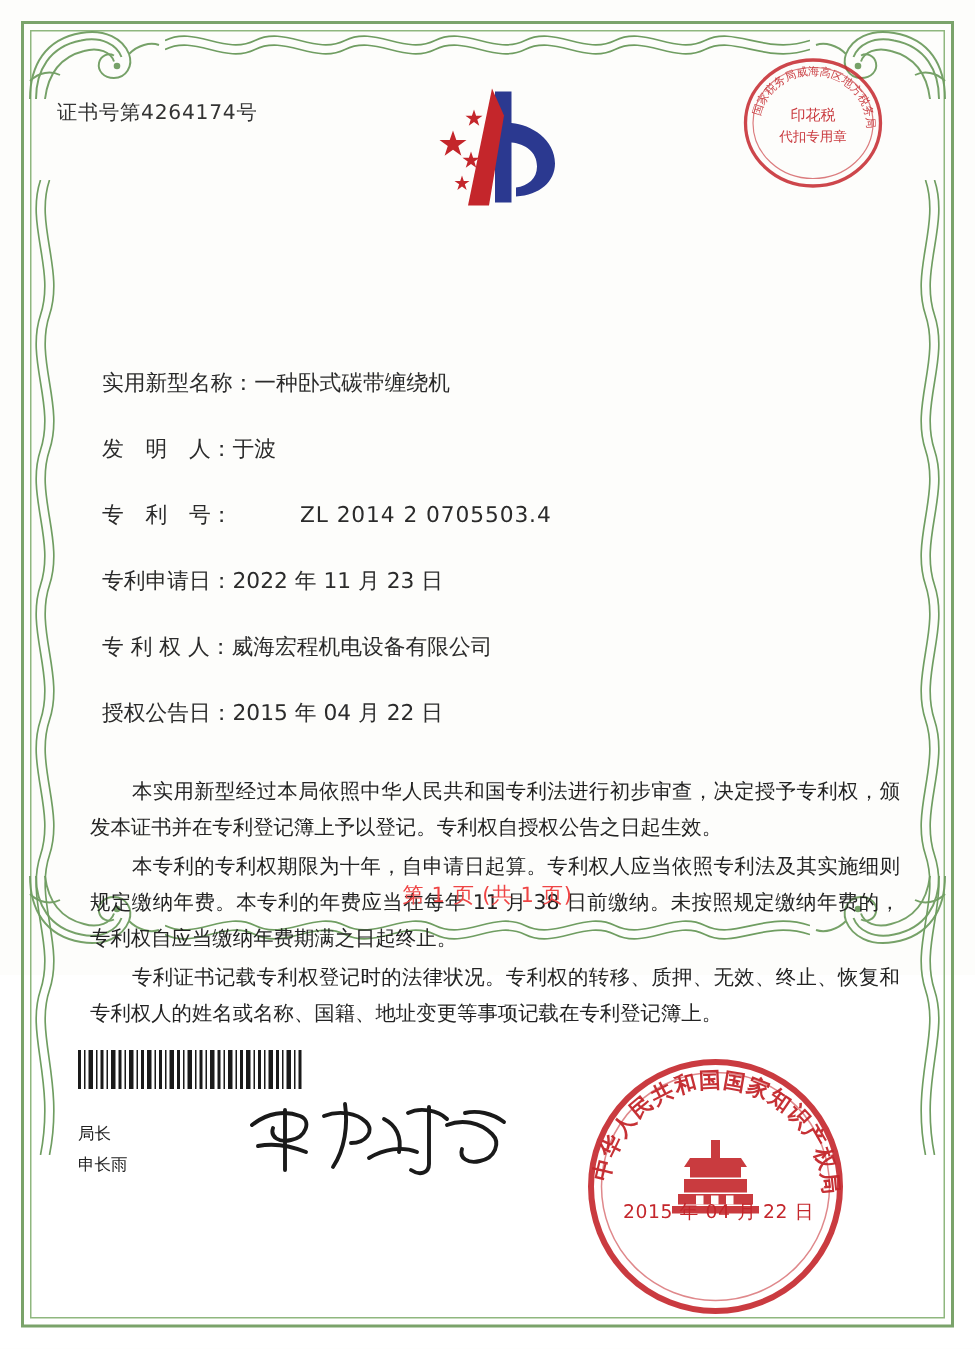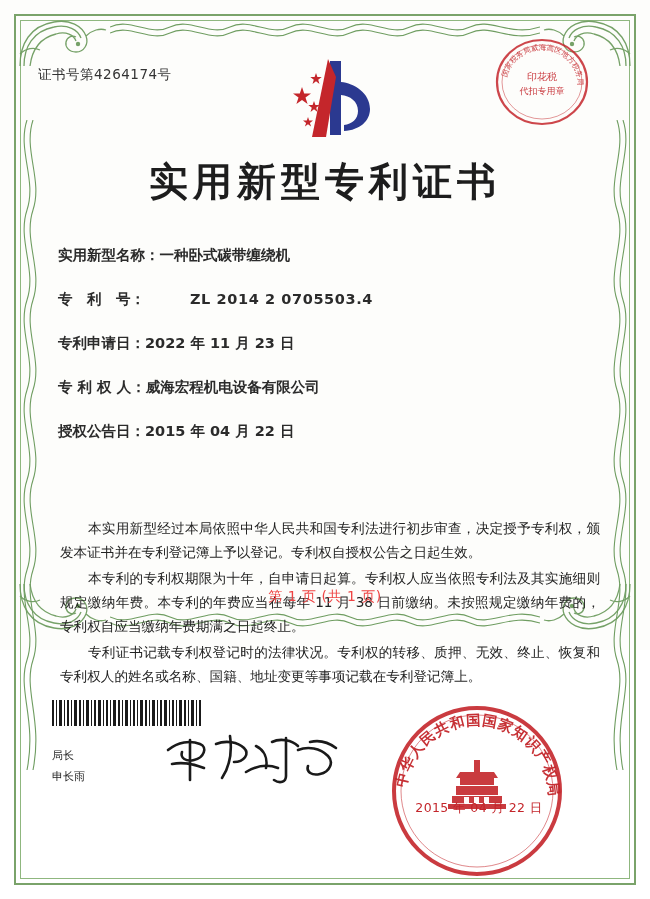--- a/index.html
+++ b/index.html
@@ -107,23 +107,22 @@
     font-size: 39px;
     font-weight: bold;
     letter-spacing: 5px;
     color: #1d1d1d;
     font-family: "DejaVu Sans", sans-serif;
   }
 
   
   .fields {
     position: absolute;
-    left: 58px; top: 246px;
+    left: 68px; top: 246px;
     width: 540px;
-    font-weight: bold;
   }
   .field-row {
     font-size: 14.5px;
     color: #2b2b2b;
     margin-bottom: 25px;
     white-space: nowrap;
   }
   .field-label {
     display: inline-block;
     color: #2b2b2b;
@@ -296,25 +295,27 @@
       <ellipse cx="50" cy="50" rx="40" ry="37" fill="none" stroke="#c4262b" stroke-width="0.8" opacity="0.6"></ellipse>
       <text x="50" y="48" font-family="DejaVu Sans, sans-serif" font-size="10" fill="#c4262b" text-anchor="middle" opacity="0.9">印花税</text>
       <text x="50" y="62" font-family="DejaVu Sans, sans-serif" font-size="9" fill="#c4262b" text-anchor="middle" opacity="0.9">代扣专用章</text>
       <path id="arcTop" d="M14 52 A36 34 0 0 1 86 52" fill="none"></path>
       <text font-family="DejaVu Sans, sans-serif" font-size="7.5" fill="#c4262b" opacity="0.85">
         <textPath href="#arcTop" startOffset="6%">国家税务局威海高区地方税务局</textPath>
       </text>
     </svg>
   </div>
 
-  <div class="title">实用新型专利证书</div>
 
   <div class="fields">
     <div class="field-row">
       <span class="field-label">实用新型名称</span><span>：</span><span class="field-value">一种卧式碳带缠绕机</span>
+    </div>
+    <div class="field-row">
+      <span class="field-label">发　明　人</span><span>：</span><span class="field-value">于波</span>
     </div>
     <div class="field-row">
       <span class="field-label">专　利　号</span><span>：</span><span class="field-value mono-num">ZL 2014 2 0705503.4</span>
     </div>
     <div class="field-row">
       <span class="field-label">专利申请日</span><span>：</span><span class="field-value">2022 年 11 月 23 日</span>
     </div>
     <div class="field-row">
       <span class="field-label">专 利 权 人</span><span>：</span><span class="field-value">威海宏程机电设备有限公司</span>
     </div>

